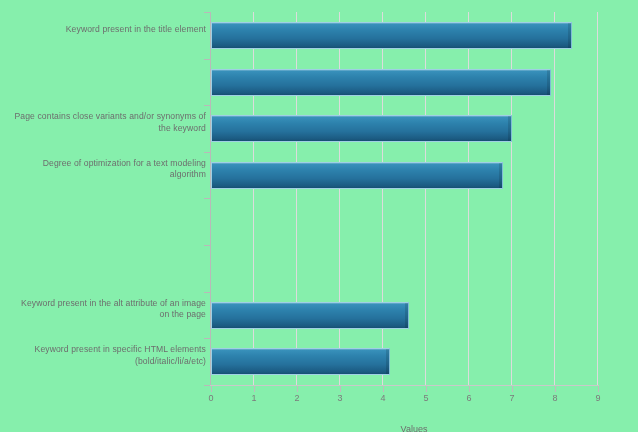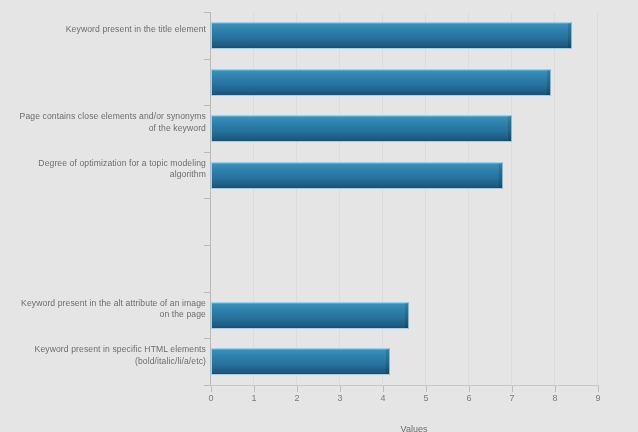--- a/index.html
+++ b/index.html
@@ -11,21 +11,21 @@
     width: 638px;
     height: 432px;
     font-family: "Liberation Sans", sans-serif;
     overflow: hidden;
   }
 
   #chart-root {
     position: relative;
     width: 638px;
     height: 432px;
-    background: #e5e5e5;
+    background: #86efac;
   }
 
   
 
   .plot-area {
     position: absolute;
     left: 211px;
     top: 12px;
     width: 387px;
     height: 373px;
@@ -174,26 +174,26 @@
   <div class="row" style="top:12px">
     <div class="cat-label" style="top:12px">Keyword present in the title element</div>
     <div class="bar" style="left:211px; top:10px; width:361px"></div>
   </div>
 
   <div class="row" style="top:58.6px">
     <div class="bar" style="left:211px; top:10px; width:340px"></div>
   </div>
 
   <div class="row" style="top:105.2px">
-    <div class="cat-label" style="top:6px">Page contains close elements and/or synonyms of the keyword</div>
+    <div class="cat-label" style="top:6px">Page contains close variants and/or synonyms of the keyword</div>
     <div class="bar" style="left:211px; top:10px; width:301px"></div>
   </div>
 
   <div class="row" style="top:151.8px">
-    <div class="cat-label" style="top:6px">Degree of optimization for a topic modeling algorithm</div>
+    <div class="cat-label" style="top:6px">Degree of optimization for a text modeling algorithm</div>
     <div class="bar" style="left:211px; top:10px; width:292px"></div>
   </div>
 
 
 
   <div class="row" style="top:338.2px">
     <div class="cat-label" style="top:6px">Keyword present in specific HTML elements (bold/italic/li/a/etc)</div>
     <div class="bar" style="left:211px; top:10px; width:179px"></div>
   </div>
 

